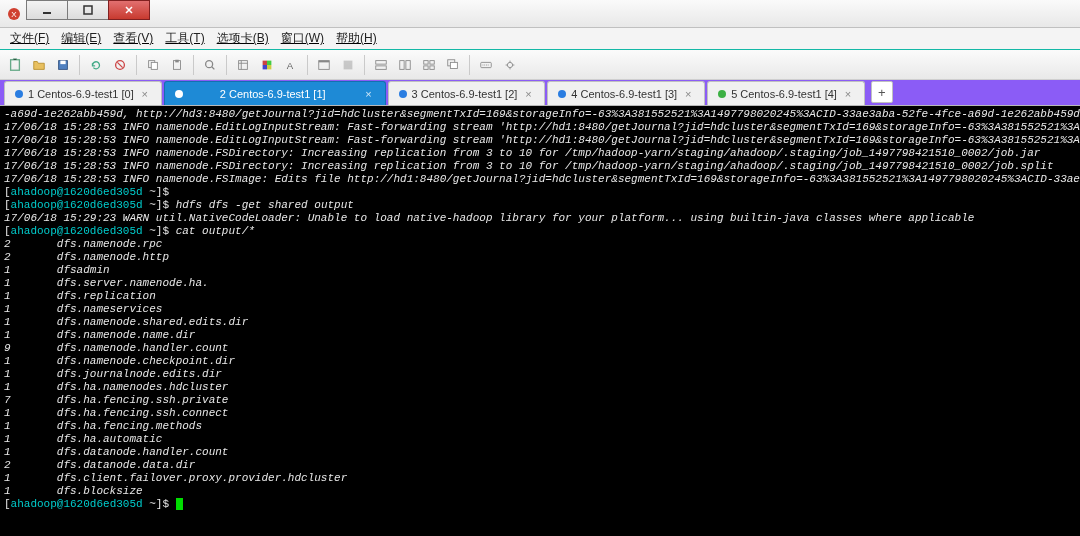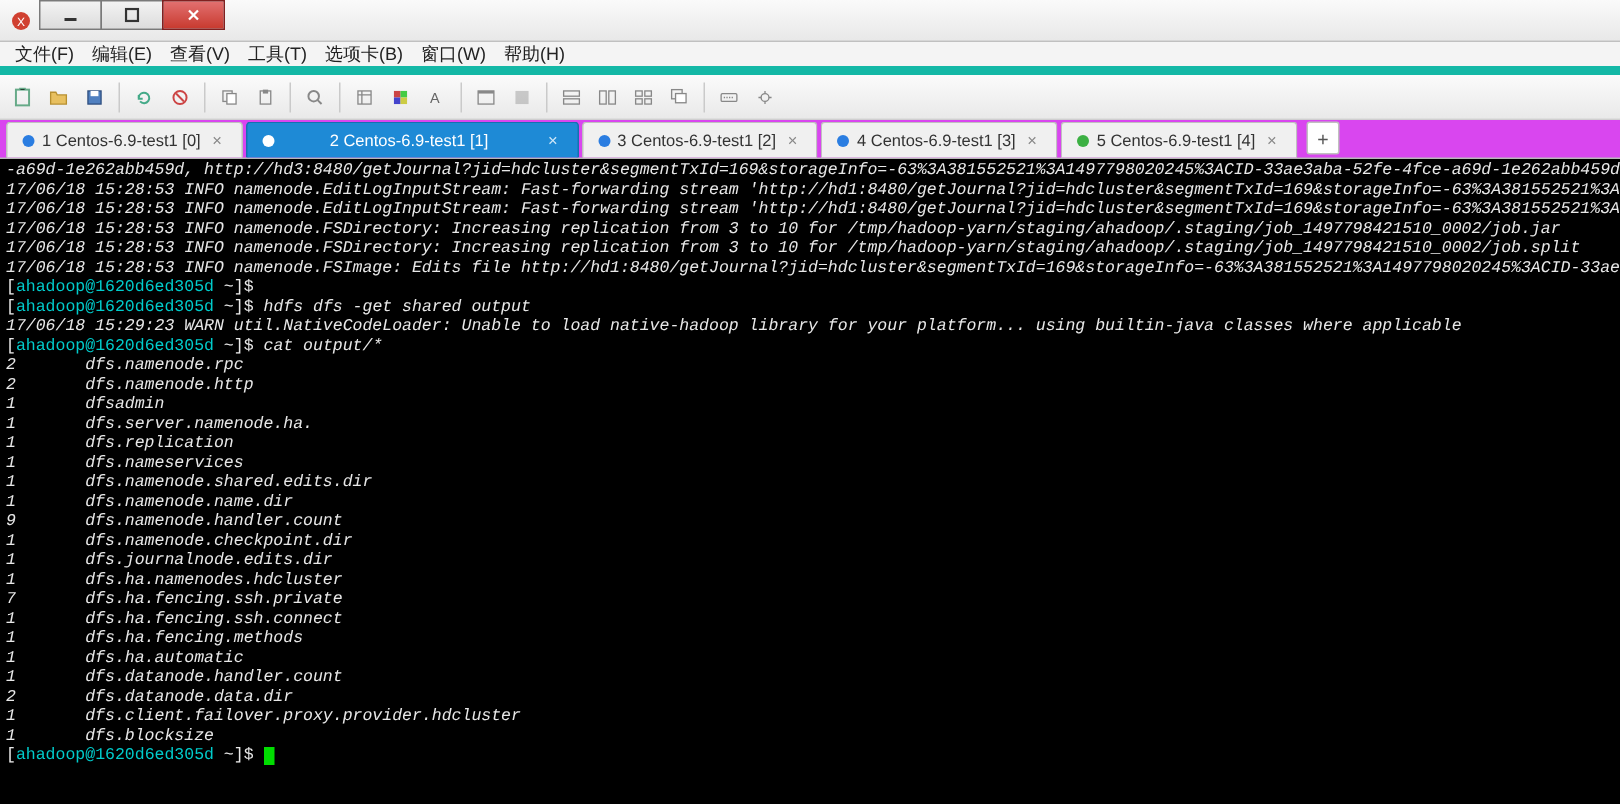--- a/index.html
+++ b/index.html
@@ -47,25 +47,26 @@
 }
 .win-btn.close {
   background: linear-gradient(to bottom, #e27070, #c83a2f);
   color: #fff;
   border-color: #802020;
   border-top-right-radius: 0;
 }
 .menubar {
   height: 22px;
   background: #f4f4f4;
-  border-bottom: 6px solid #14b8a6;
+  border-bottom: 1px solid #14b8a6;
   display: flex;
   align-items: center;
   padding: 0 4px;
   font-size: 12px;
+  text-decoration: underline;
 }
 .menubar span { padding: 2px 6px; color: #222; }
 .toolbar {
   height: 30px;
   background: linear-gradient(to bottom, #fbfbfb, #e9e9e9);
   border-bottom: 1px solid #cfcfcf;
   display: flex;
   align-items: center;
   padding: 0 4px;
   gap: 2px;
@@ -74,21 +75,21 @@
   width: 22px; height: 22px;
   display: flex; align-items: center; justify-content: center;
   border: 1px solid transparent;
   border-radius: 2px;
   color: #555;
 }
 .tool-btn svg { width: 14px; height: 14px; }
 .tool-sep { width: 1px; height: 20px; background: #cacaca; margin: 0 3px; }
 .tabbar {
   height: 26px;
-  background: #d946ef;
+  background: #8b5cf6;
   border-bottom: 1px solid #b8b8b8;
   display: flex;
   align-items: flex-end;
   padding: 0 4px;
 }
 .tab {
   height: 24px;
   padding: 0 10px;
   display: flex;
   align-items: center;

